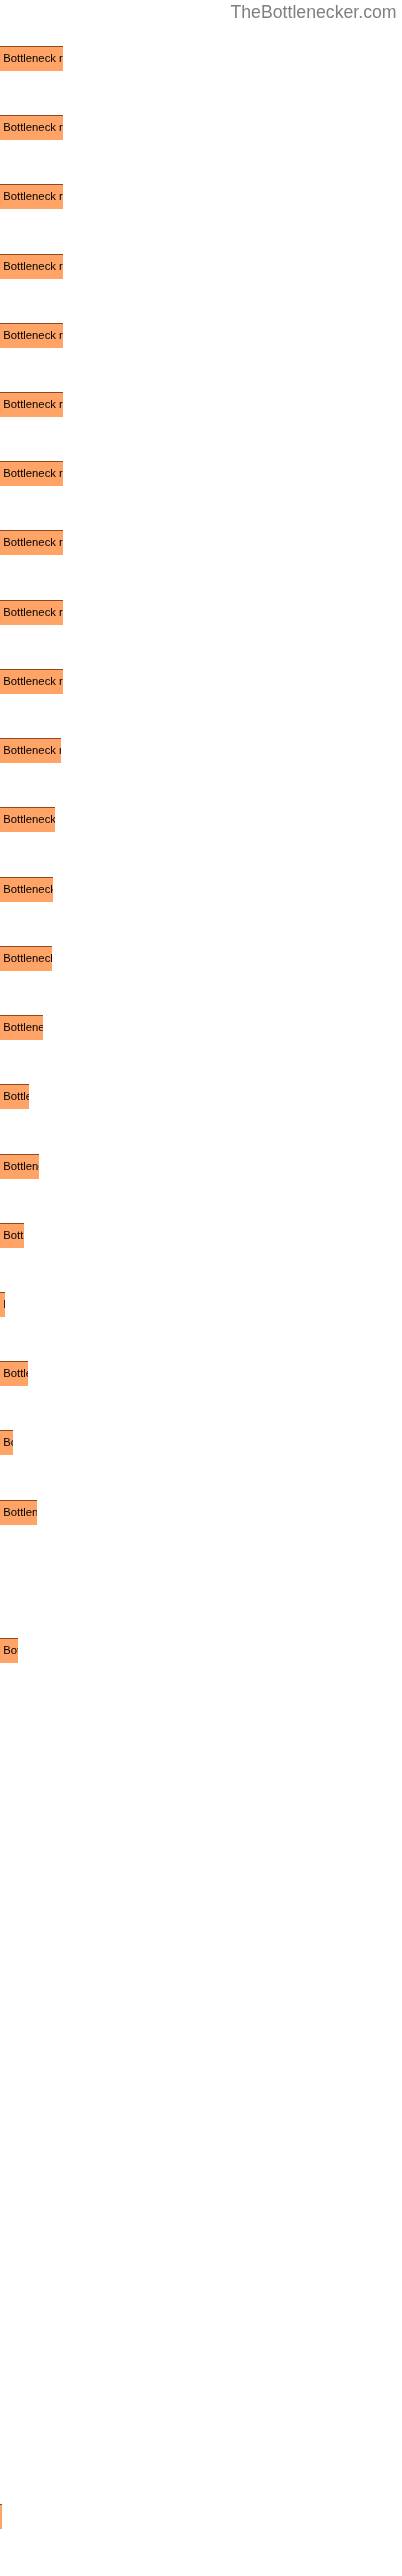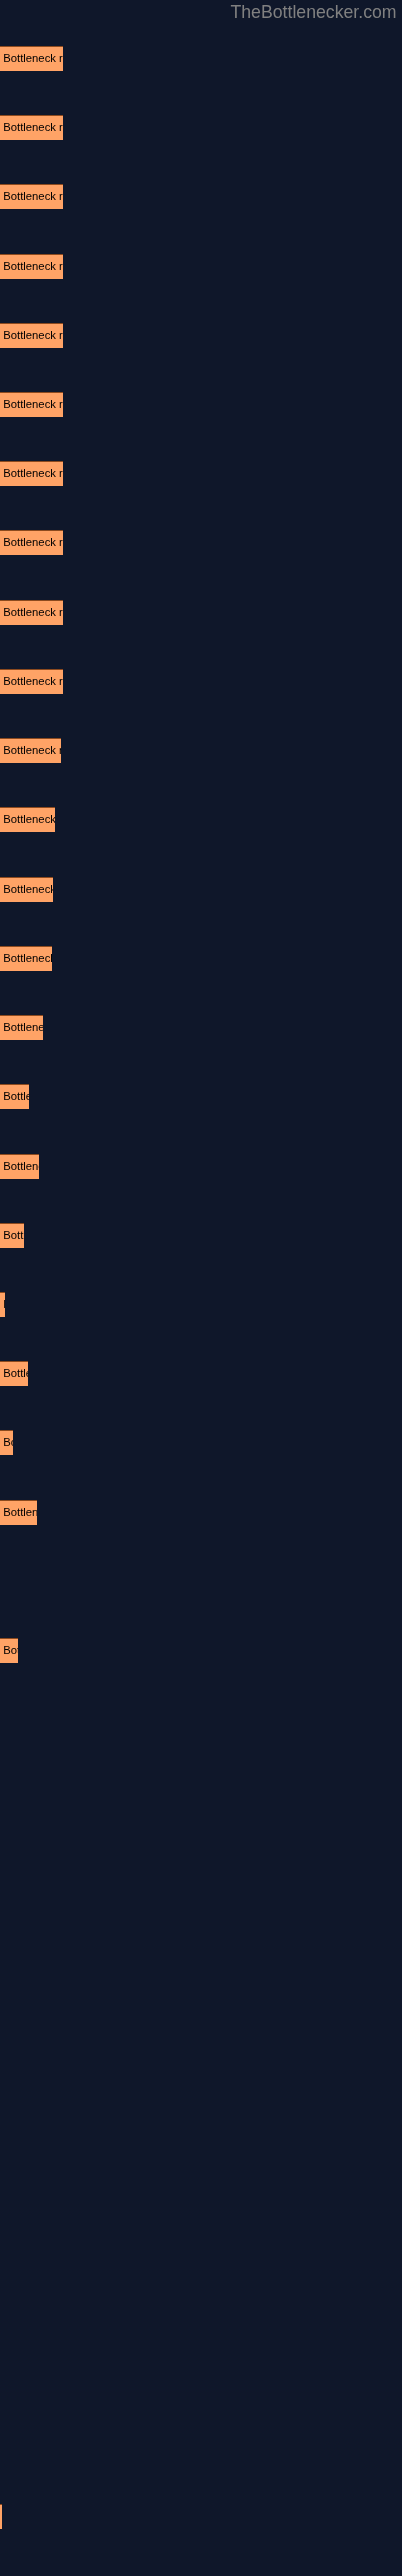--- a/index.html
+++ b/index.html
@@ -15,21 +15,21 @@
     position: relative;
     overflow: hidden;
     font-family: "Liberation Sans", sans-serif;
     background: #000000;
   }
   #chart-root {
     position: absolute;
     left: 0; top: 0;
     width: 403px;
     height: 2576px;
-    background: #0f172a;
+    background: #ffffff;
     padding-left: 24px;
   }
   #chart-title {
     position: absolute;
     right: 6.4px;
     top: 1.6px;
     color: #808080;
     font-size: 17.7px;
     line-height: 21px;
     font-family: "Liberation Sans", sans-serif;

